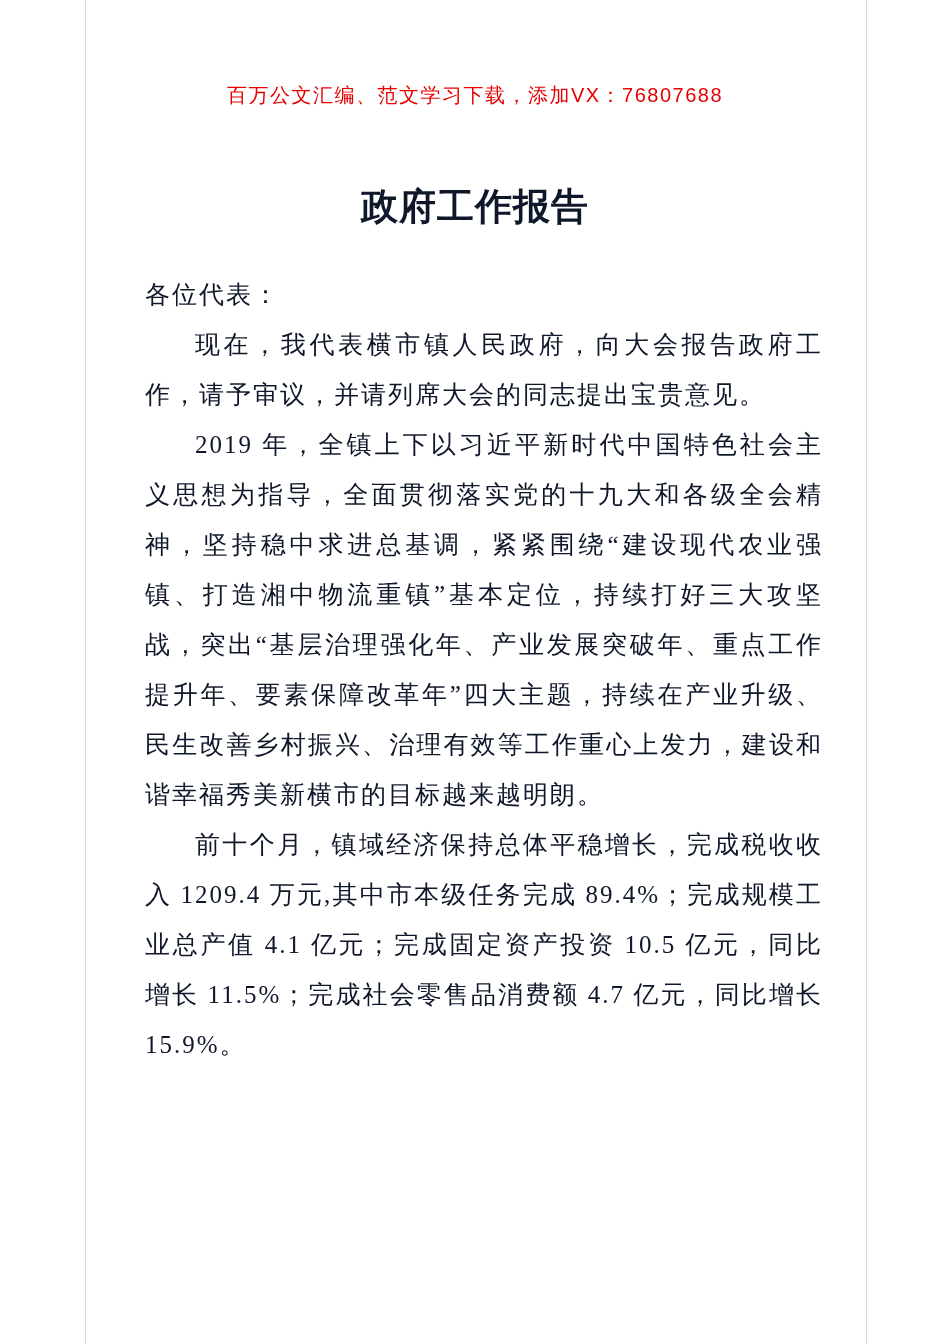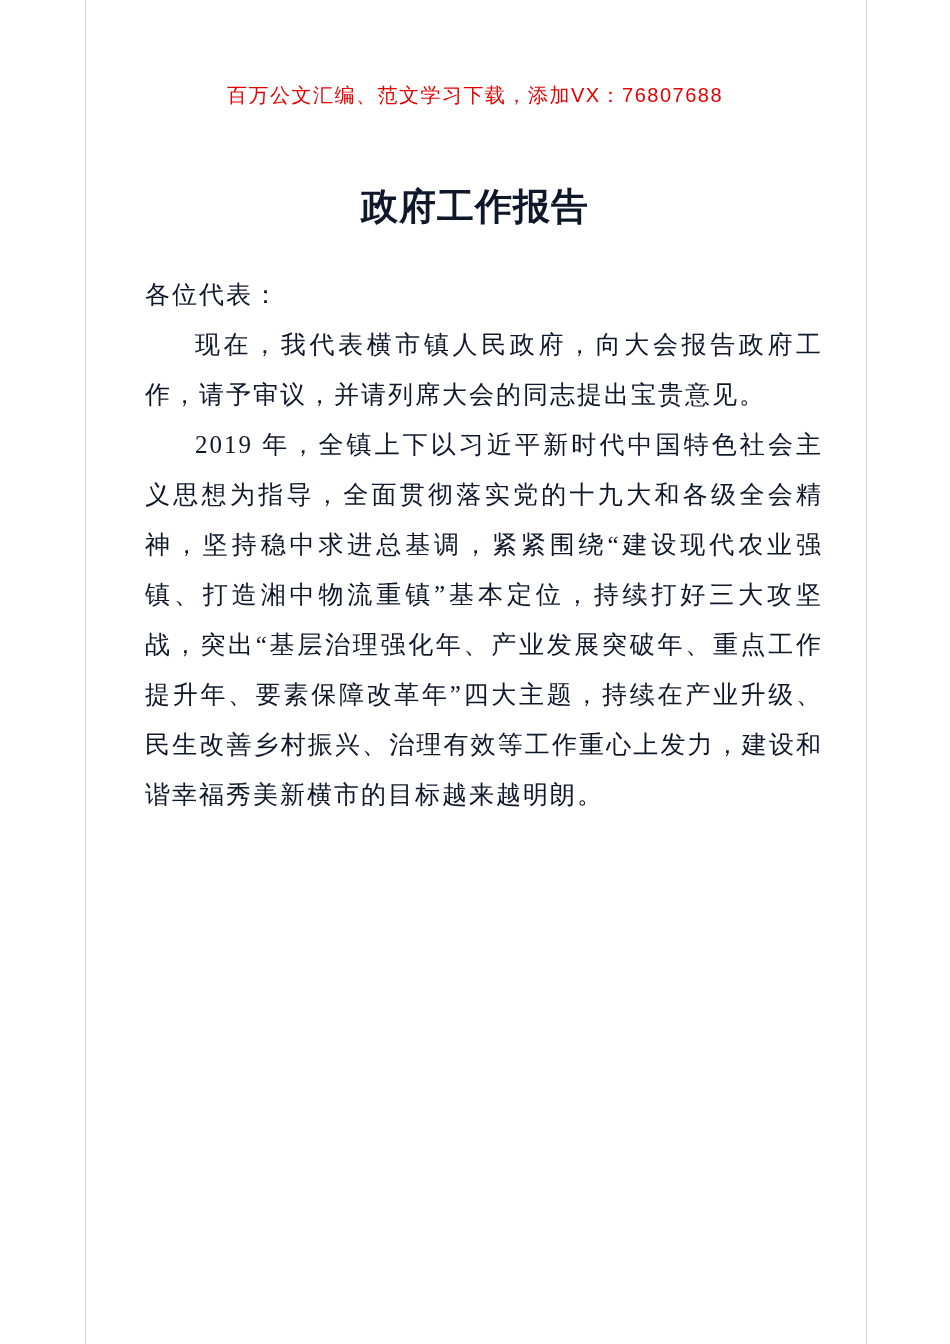--- a/index.html
+++ b/index.html
@@ -79,14 +79,15 @@
   <div class="page-edge right"></div>
 
   <div class="header-notice">百万公文汇编、范文学习下载，添加VX：76807688</div>
 
   <div class="doc-title">政府工作报告</div>
 
   <div class="doc-body">
       <p class="para">各位代表：</p>
       <p class="para indent">现在，我代表横市镇人民政府，向大会报告政府工作，请予审议，并请列席大会的同志提出宝贵意见。</p>
       <p class="para indent">2019 年，全镇上下以习近平新时代中国特色社会主义思想为指导，全面贯彻落实党的十九大和各级全会精神，坚持稳中求进总基调，紧紧围绕“建设现代农业强镇、打造湘中物流重镇”基本定位，持续打好三大攻坚战，突出“基层治理强化年、产业发展突破年、重点工作提升年、要素保障改革年”四大主题，持续在产业升级、民生改善乡村振兴、治理有效等工作重心上发力，建设和谐幸福秀美新横市的目标越来越明朗。</p>
+      <p class="para indent">前十个月，镇域经济保持总体平稳增长，完成税收收入 1209.4 万元,其中市本级任务完成 89.4%；完成规模工业总产值 4.1 亿元；完成固定资产投资 10.5 亿元，同比增长 11.5%；完成社会零售品消费额 4.7 亿元，同比增长 15.9%。</p>
     </div>
 </div>
 
 </body></html>

